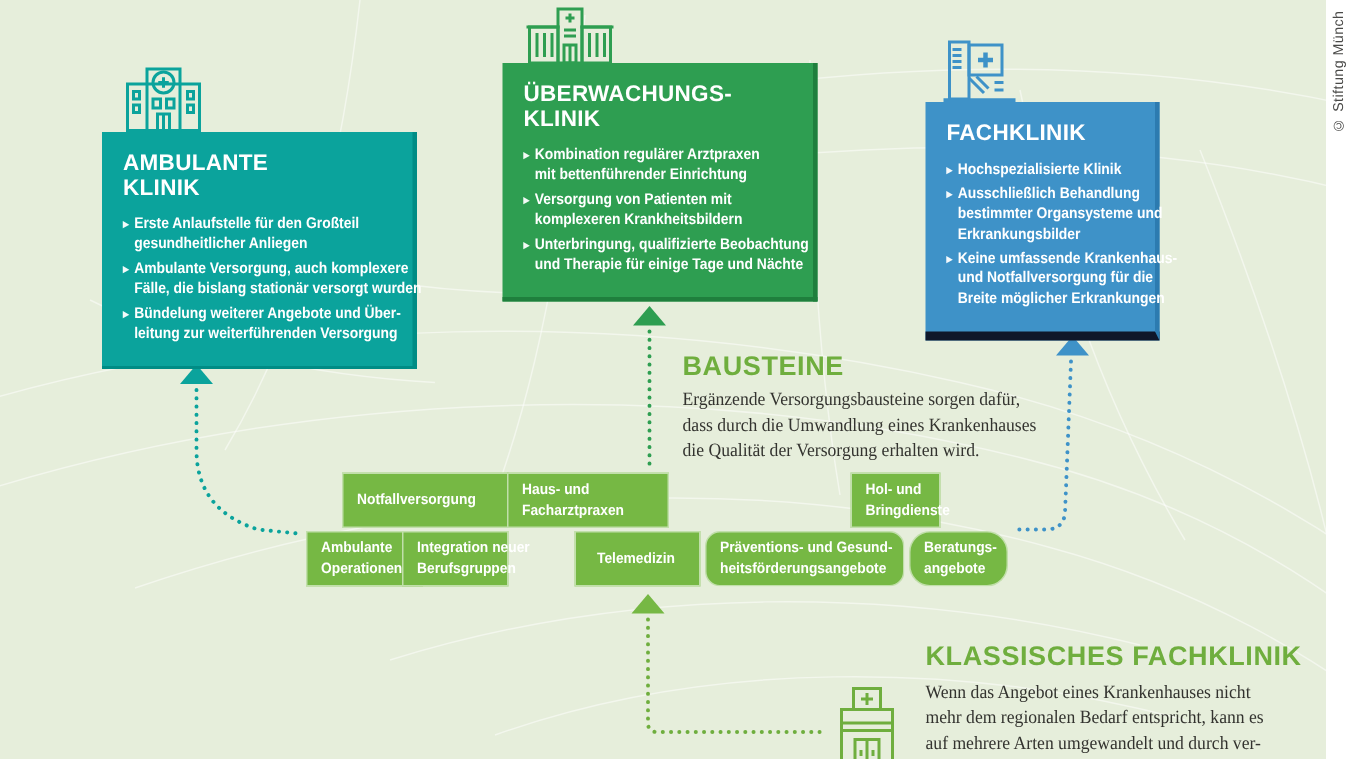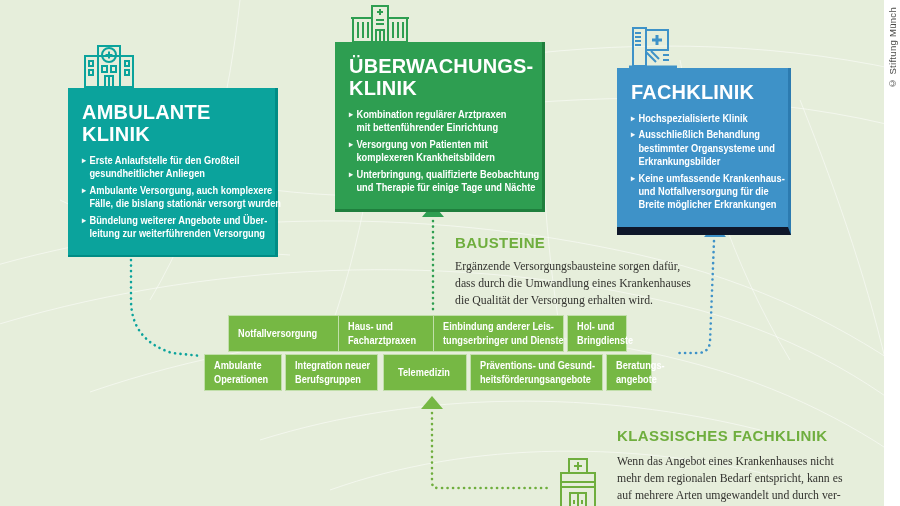--- a/index.html
+++ b/index.html
@@ -10,53 +10,53 @@
   svg.overlay{position:absolute;left:0;top:0;width:900px;height:506px;}
   .mesh path{fill:none;stroke:#ffffff;stroke-opacity:.5;stroke-width:1;}
   .dots{fill:none;stroke-width:2.6;stroke-linecap:round;stroke-dasharray:.1 5.4;}
 
   
   .clinic{position:absolute;box-sizing:border-box;color:#fff;padding:13px 8px 12px 14px;}
   .clinic.teal{left:68px;top:88px;width:210px;min-height:148px;background:#0ba39c;
     border-right:3px solid #008c85;border-bottom:2px solid #008c85;}
   .clinic.green{left:335px;top:42px;width:210px;min-height:157px;background:#2e9e51;
     border-right:3px solid #1f7f3d;border-bottom:3px solid #1f7f3d;}
-  .clinic.blue{left:617px;top:68px;width:174px;min-height:150px;background:#3e92c8;
-    border-right:3px solid #2c7bb0;border-bottom:8px solid #0f172a;}
-  .clinic-title{font-size:20px;font-weight:bold;line-height:1.1;letter-spacing:.2px;margin-bottom:9px;}
+  .clinic.blue{left:617px;top:68px;width:156px;min-height:150px;background:#3e92c8;
+    border-right:3px solid #2c7bb0;border-bottom:6px solid #0f172a;}
+  .clinic-title{font-size:15px;font-weight:bold;line-height:1.1;letter-spacing:.2px;margin-bottom:9px;}
   .clinic-title .tl{display:block;}
   .bullets{transform:scaleX(.9);transform-origin:0 0;width:111%;}
   .bullet{display:flex;margin-bottom:3px;font-size:10.3px;font-weight:bold;line-height:1.3;}
   .bullet .bm{flex:0 0 auto;font-size:8.5px;margin:1px 4px 0 0;opacity:.95;}
   .bullet .bt{white-space:pre;}
 
   
   .icon-slot{position:absolute;}
   .icon-slot svg{display:block;}
 
   
-  .h-green{position:absolute;font-size:15px;font-weight:bold;color:#6fae3e;letter-spacing:.4px;}
+  .h-green{position:absolute;font-size:18px;font-weight:bold;color:#6fae3e;letter-spacing:.4px;}
   .para{position:absolute;font-family:"Liberation Serif",serif;font-size:12.5px;line-height:17px;
     color:#33332f;white-space:pre;transform:scaleX(.94);transform-origin:0 0;}
 
   
   .chip{position:absolute;box-sizing:border-box;height:37px;background:#76b844;
     border:1px solid rgba(255,255,255,.55);color:#fff;display:flex;align-items:center;
     padding:0 6px 0 9px;font-size:10px;font-weight:bold;line-height:1.35;}
   .chip .ct{white-space:pre;transform:scaleX(.92);transform-origin:0 50%;}
   .r1{top:315px;}.r2{top:354px;}
   .r1c1{left:228px;width:111px;}
   .r1c2{left:338px;width:108px;}
   .r1c3{left:433px;width:131px;}
   .r1c4{left:567px;width:60px;}
   .r2c1{left:204px;width:78px;}
-  .r2c2{left:285px;width:93px;}
+  .r2c2{left:268px;width:71px;}
   .r2c3{left:383px;width:84px;justify-content:center;}
-  .r2c4{left:470px;width:133px;}
-  .r2c5{left:606px;width:46px;}
+  .r2c4{left:470px;width:133px;border-radius:10px;}
+  .r2c5{left:606px;width:66px;border-radius:14px;}
 
   
   .strip{position:absolute;right:0;top:0;width:16px;height:506px;background:#ffffff;}
   .copyright{position:absolute;right:2px;top:7px;writing-mode:vertical-rl;transform:rotate(180deg);
     font-size:9.5px;color:#4a4a48;letter-spacing:.3px;}
 </style>
 </head>
 <body>
 
 <div class="stage">
@@ -210,24 +210,20 @@
 dass durch die Umwandlung eines Krankenhauses
 die Qualität der Versorgung erhalten wird.</div>
 
   <div class="chip r1 r1c1">
       <span class="ct">Notfallversorgung</span>
     </div>
   <div class="chip r1 r1c2">
       <span class="ct">Haus- und
 Facharztpraxen</span>
     </div>
-  <div class="chip r1 r1c3">
-      <span class="ct">Einbindung anderer Leis-
-tungserbringer und Dienste</span>
-    </div>
   <div class="chip r1 r1c4">
       <span class="ct">Hol- und
 Bringdienste</span>
     </div>
 
   <div class="chip r2 r2c1">
       <span class="ct">Ambulante
 Operationen</span>
     </div>
   <div class="chip r2 r2c2">

